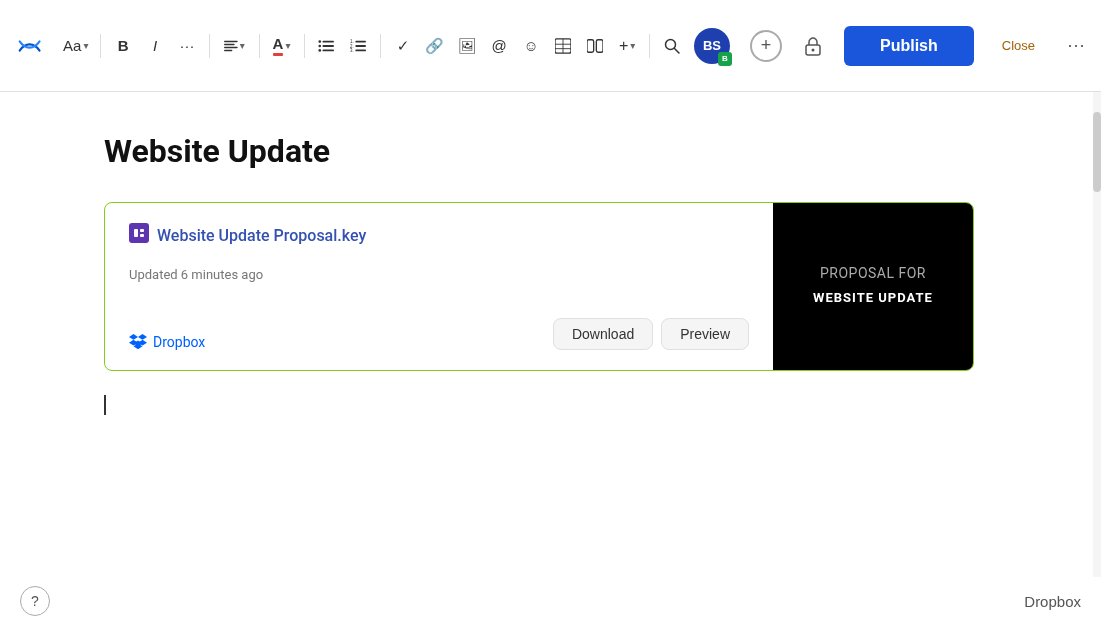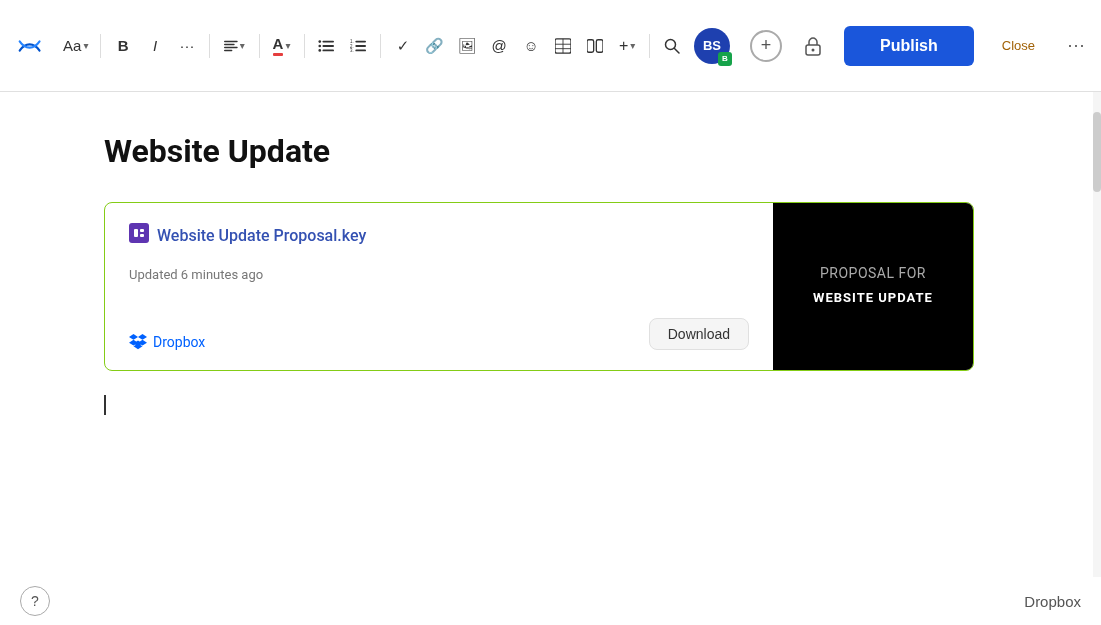--- a/index.html
+++ b/index.html
@@ -506,20 +506,21 @@
               <polygon points="75,0 100,16 75,32 50,16" fill="#0061fe"></polygon>
               <polygon points="50,36 75,52 50,68 25,52" fill="#0061fe"></polygon>
               <polygon points="0,48 25,32 50,48 25,64" fill="#0061fe"></polygon>
               <polygon points="100,48 75,32 50,48 75,64" fill="#0061fe"></polygon>
               <polygon points="25,68 50,52 75,68 50,84" fill="#0061fe"></polygon>
             </svg>
             <span>Dropbox</span>
           </a>
           <div class="card-actions">
             <button class="card-btn">Download</button>
+            <button class="card-btn">Preview</button>
           </div>
         </div>
       </div>
 
       <div class="file-thumb">
         <span class="thumb-label-small">PROPOSAL FOR</span>
         <span class="thumb-label-big">WEBSITE UPDATE</span>
       </div>
     </div>
 

